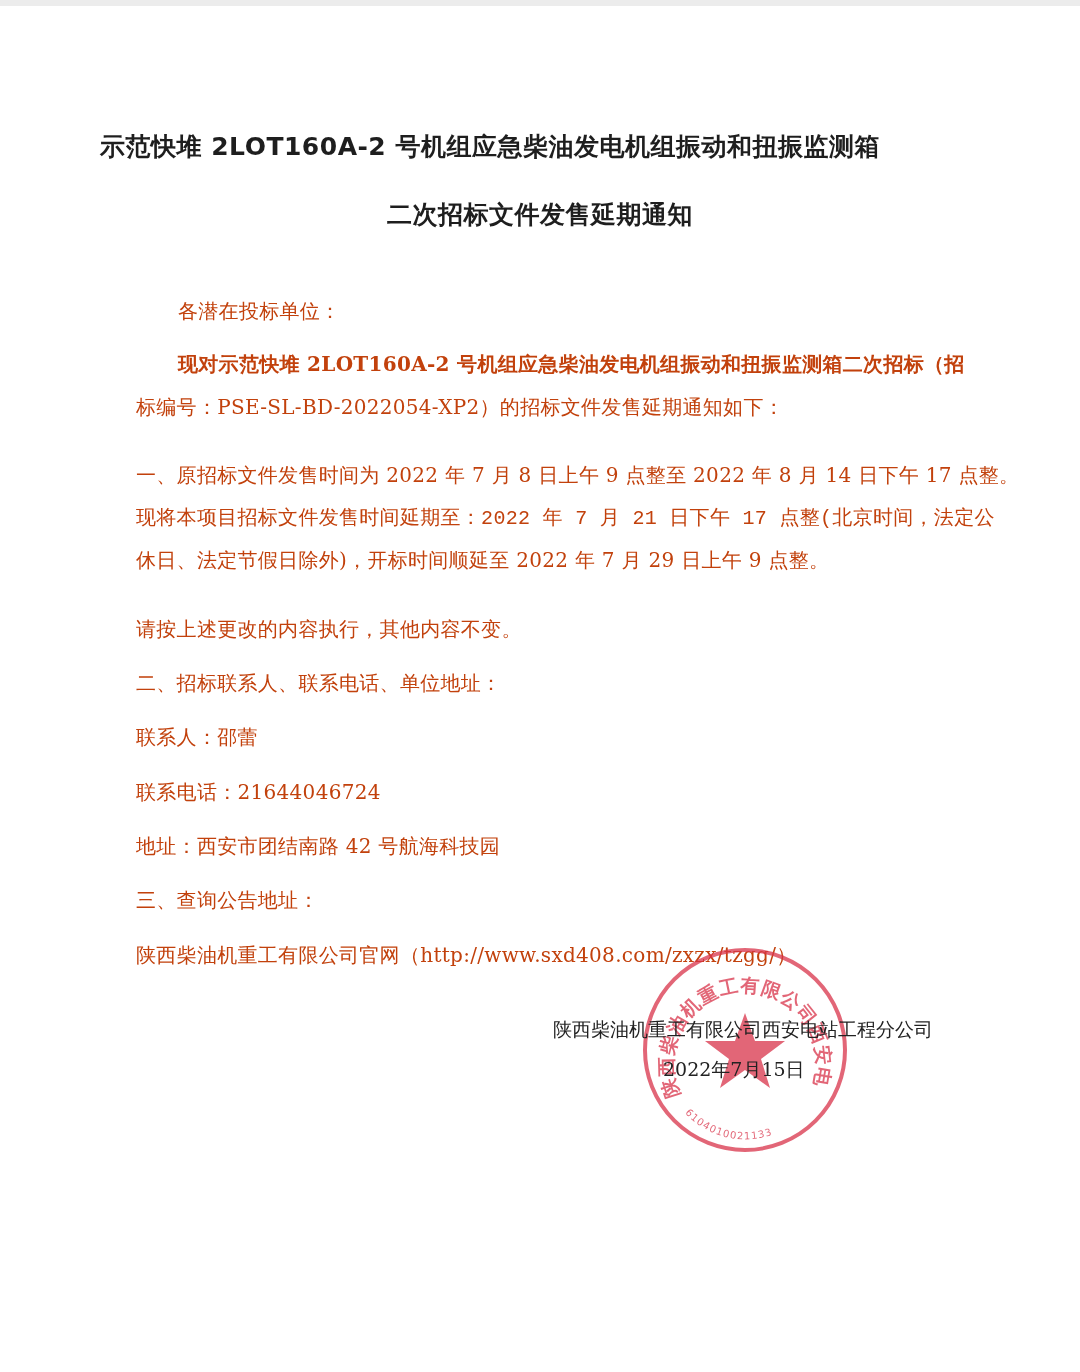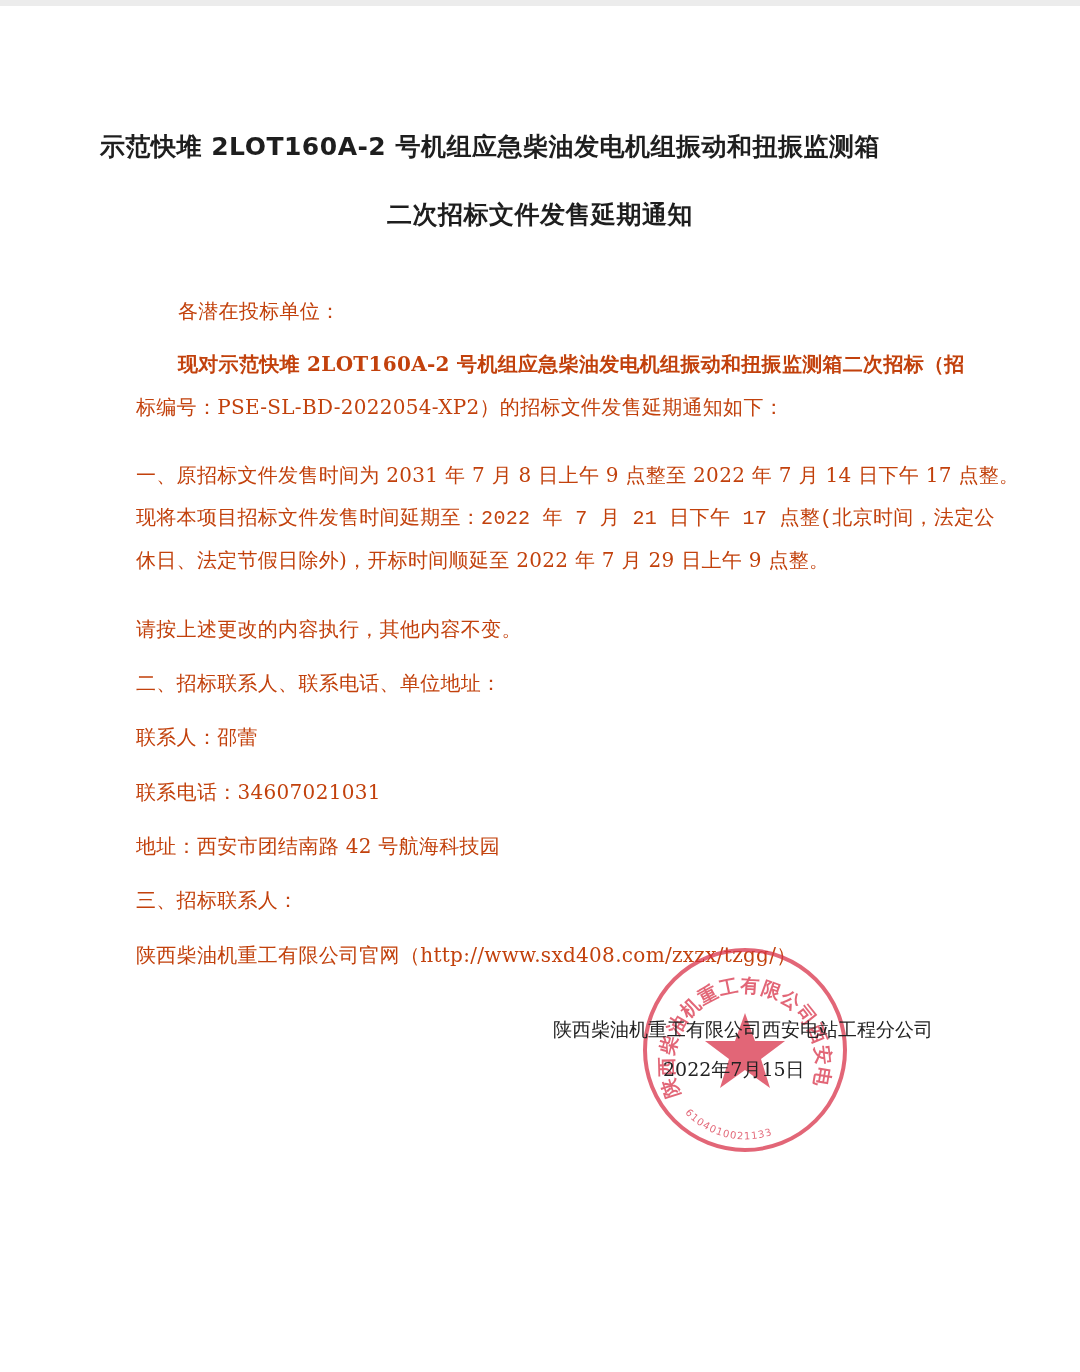--- a/index.html
+++ b/index.html
@@ -28,30 +28,30 @@
 
 <div class="topbar"></div>
 
 <div class="title t1">示范快堆 2LOT160A-2 号机组应急柴油发电机组振动和扭振监测箱</div>
 <div class="title t2">二次招标文件发售延期通知</div>
 
 <div class="line" style="left:178px; top:266px;">各潜在投标单位：</div>
 <div class="line" style="left:178px; top:319px;font-weight:bold;">现对示范快堆 2LOT160A-2 号机组应急柴油发电机组振动和扭振监测箱二次招标（招</div>
 <div class="line" style="left:136px; top:362px;">标编号：PSE-SL-BD-2022054-XP2）的招标文件发售延期通知如下：</div>
 
-<div class="line" style="left:136px; top:430px;">一、原招标文件发售时间为 2031 年 7 月 8 日上午 9 点整至 2022 年 7 月 14 日下午 17 点整。</div>
+<div class="line" style="left:136px; top:430px;">一、原招标文件发售时间为 2022 年 7 月 8 日上午 9 点整至 2022 年 8 月 14 日下午 17 点整。</div>
 <div class="line" style="left:136px; top:472px;font-family:Liberation Mono, monospace;">现将本项目招标文件发售时间延期至：2022 年 7 月 21 日下午 17 点整(北京时间，法定公</div>
 <div class="line" style="left:136px; top:515px;">休日、法定节假日除外)，开标时间顺延至 2022 年 7 月 29 日上午 9 点整。</div>
 
 <div class="line" style="left:136px; top:584px;">请按上述更改的内容执行，其他内容不变。</div>
 <div class="line" style="left:136px; top:638px;">二、招标联系人、联系电话、单位地址：</div>
 <div class="line" style="left:136px; top:692px;">联系人：邵蕾</div>
-<div class="line" style="left:136px; top:747px;">联系电话：34607021031</div>
+<div class="line" style="left:136px; top:747px;">联系电话：21644046724</div>
 <div class="line" style="left:136px; top:801px;">地址：西安市团结南路 42 号航海科技园</div>
-<div class="line" style="left:136px; top:855px;">三、招标联系人：</div>
+<div class="line" style="left:136px; top:855px;">三、查询公告地址：</div>
 <div class="line" style="left:136px; top:910px;">陕西柴油机重工有限公司官网（http://www.sxd408.com/zxzx/tzgg/）</div>
 
 <svg class="stamp" viewBox="0 0 210 210">
   <defs>
     <path id="ringPath" d="M 40 150 A 72 72 0 1 1 170 150" fill="none"></path>
     <path id="serialPath" d="M 45 168 A 82 82 0 0 0 172 160" fill="none"></path>
   </defs>
   <circle cx="105" cy="105" r="100" fill="none" stroke="#d9344a" stroke-width="4"></circle>
   <polygon points="105,68 115,96 145,96 121,114 130,143 105,125 80,143 89,114 65,96 95,96" fill="#d9344a"></polygon>
   <text font-size="19" fill="#d9344a" font-family="DejaVu Sans, sans-serif" font-weight="bold" letter-spacing="1">

